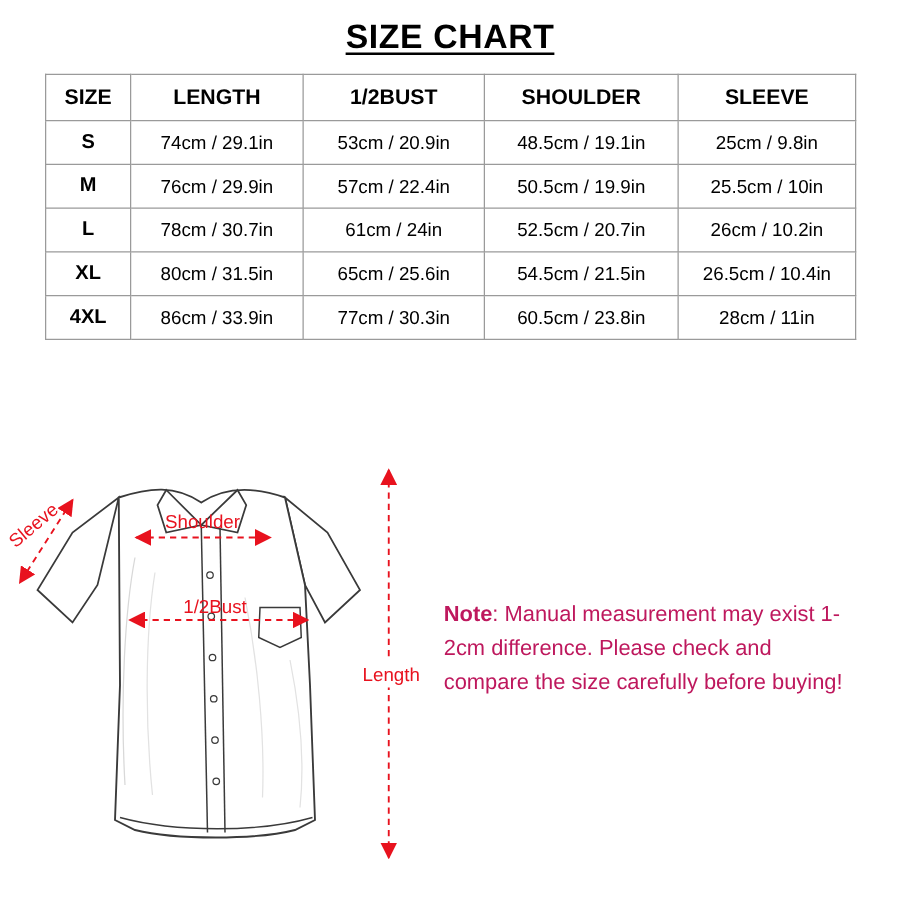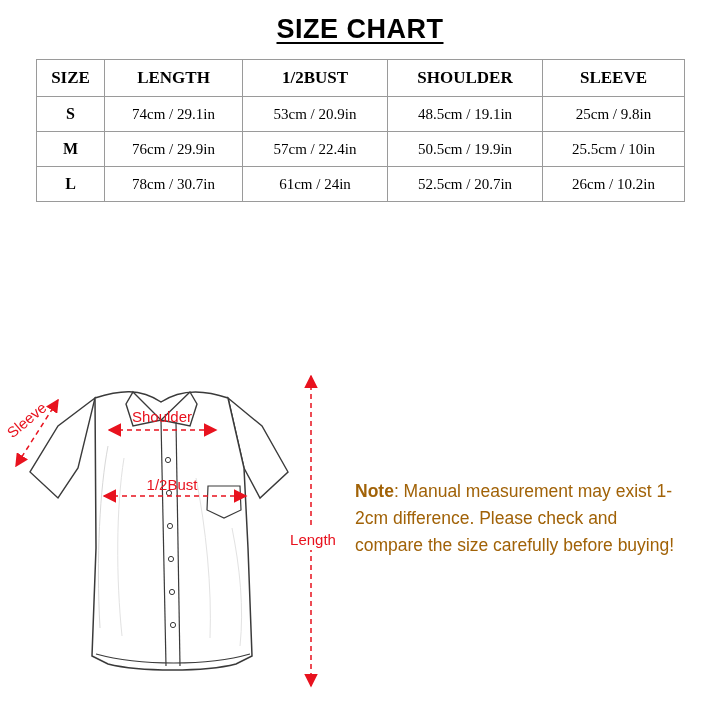--- a/index.html
+++ b/index.html
@@ -36,21 +36,20 @@
     width: 648px;
     table-layout: fixed;
   }
   table.size-table th,
   table.size-table td {
     border: 1px solid #9a9a9a;
     text-align: center;
     vertical-align: middle;
     height: 32px;
     font-size: 15px;
-    font-family: Liberation Serif, serif;
   }
   table.size-table th {
     font-weight: bold;
     font-size: 17px;
     height: 34px;
   }
   table.size-table col.c0 { width: 68px; }
   table.size-table col.c1 { width: 138px; }
   table.size-table col.c2 { width: 145px; }
   table.size-table col.c3 { width: 155px; }
@@ -74,21 +73,21 @@
     width: 345px;
     height: 352px;
   }
   .note {
     position: absolute;
     left: 355px;
     top: 110px;
     width: 330px;
     font-size: 17.5px;
     line-height: 1.55;
-    color: #a16207;
+    color: #be185d;
   }
   .note b {
     font-weight: bold;
   }
 </style>
 </head>
 <body>
 
 <div class="page">
 
@@ -127,20 +126,34 @@
           <td>50.5cm / 19.9in</td>
           <td>25.5cm / 10in</td>
         </tr>
         <tr>
           <td class="sizecell">L</td>
           <td>78cm / 30.7in</td>
           <td>61cm / 24in</td>
           <td>52.5cm / 20.7in</td>
           <td>26cm / 10.2in</td>
         </tr>
+        <tr>
+          <td class="sizecell">XL</td>
+          <td>80cm / 31.5in</td>
+          <td>65cm / 25.6in</td>
+          <td>54.5cm / 21.5in</td>
+          <td>26.5cm / 10.4in</td>
+        </tr>
+        <tr>
+          <td class="sizecell">4XL</td>
+          <td>86cm / 33.9in</td>
+          <td>77cm / 30.3in</td>
+          <td>60.5cm / 23.8in</td>
+          <td>28cm / 11in</td>
+        </tr>
       </tbody>
     </table>
   </div>
 
   <div class="lower">
 
     <div class="shirt-area">
       <svg width="345" height="352" viewBox="0 0 345 352">
 
         <path d="M95,30 L58,58 L30,104 L58,130 L78,100 Z" fill="#ffffff" stroke="#3a3a3a" stroke-width="1.4"></path>

